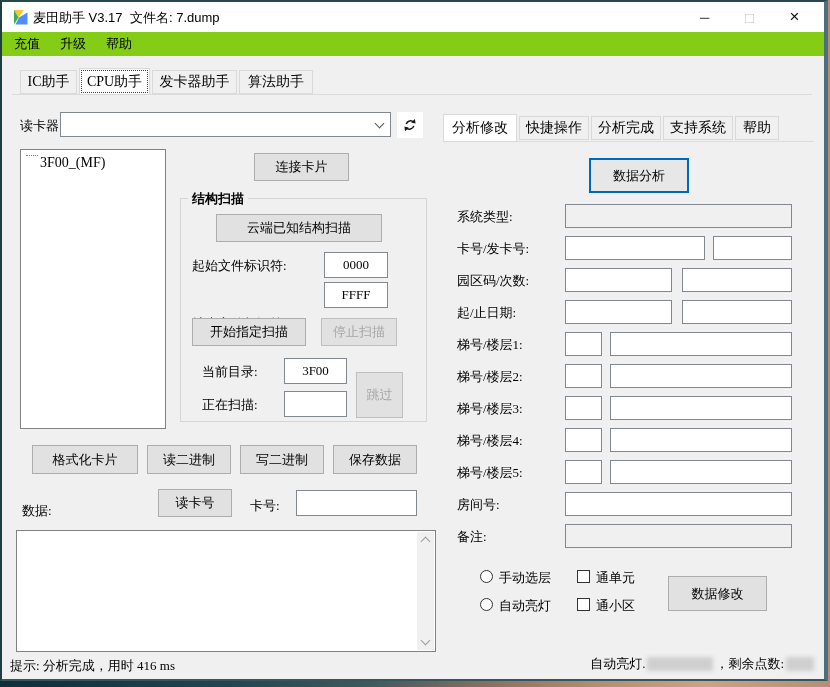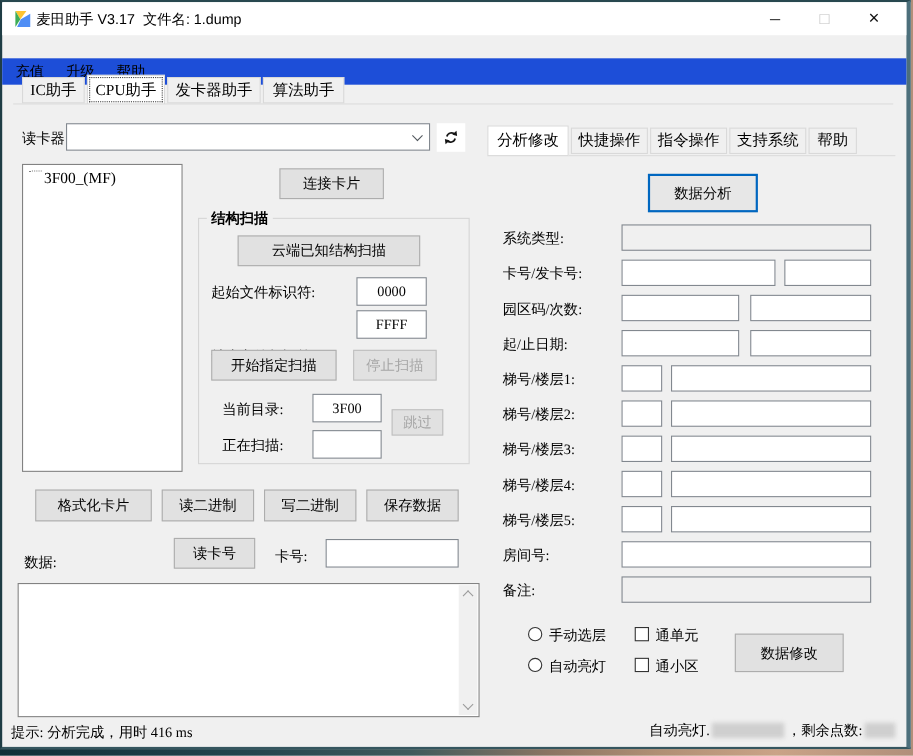--- a/index.html
+++ b/index.html
@@ -13,22 +13,22 @@
     background:#f0f0f0;
     border-style:solid;border-color:#28484f #4c6f7b #35565f #1f3d45;border-width:2px 4px 2px 2px;
   }
   .titlebar{position:absolute;left:0;top:0;width:100%;height:30px;background:#ffffff;
     font-family:"Liberation Sans", sans-serif;font-size:13px;color:#000;}
   .app-icon{position:absolute;left:10px;top:7px;width:17px;height:17px;}
   .title-text{position:absolute;left:31px;top:7px;}
   .file-text{position:absolute;left:128px;top:7px;}
   .win-btn{position:absolute;top:0;width:45px;height:30px;display:flex;align-items:center;justify-content:center;
     font-family:"Liberation Sans", sans-serif;font-size:13px;background:transparent;border:none;cursor:pointer;}
-  .menubar{position:absolute;left:0;top:30px;width:100%;height:24px;background:#1d4ed8;
-    font-family:"Liberation Sans", sans-serif;font-size:13px;display:flex;align-items:center;padding-left:2px;box-sizing:border-box;margin-top:21px;}
+  .menubar{position:absolute;left:0;top:30px;width:100%;height:24px;background:#84cc16;
+    font-family:"Liberation Sans", sans-serif;font-size:13px;display:flex;align-items:center;padding-left:2px;box-sizing:border-box;}
   .menu-item{padding:0 10px;height:100%;display:flex;align-items:center;cursor:default;}
 
   .tab{position:absolute;box-sizing:border-box;background:#f0f0f0;border:1px solid #d9d9d9;
     display:flex;align-items:center;justify-content:center;font-size:14px;color:#000;cursor:pointer;}
   .tab.active{background:#ffffff;z-index:3;outline:1px dotted #404040;outline-offset:-3px;}
   .tabline{position:absolute;height:1px;background:#dcdcdc;z-index:1;}
 
   .lbl{position:absolute;font-size:13px;color:#000;white-space:nowrap;}
   .btn{position:absolute;box-sizing:border-box;background:#e1e1e1;border:1px solid #adadad;
     font-family:"Liberation Serif", serif;font-size:13px;color:#000;display:flex;align-items:center;justify-content:center;cursor:pointer;white-space:nowrap;}
@@ -67,21 +67,21 @@
 
 <div class="window">
 
   <div class="titlebar">
     <svg class="app-icon" viewBox="0 0 17 17">
       <polygon points="2,1 12,1 6.5,8.5" fill="#fdc431"></polygon>
       <polygon points="2,1 6.5,8.5 2,15.5" fill="#3eac57"></polygon>
       <polygon points="7,8.5 15.5,3.5 15.5,15.5 3.5,15.5" fill="#4f8ef5"></polygon>
     </svg>
     <span class="title-text">麦田助手 V3.17</span>
-    <span class="file-text">文件名: 1.dump</span>
+    <span class="file-text">文件名: 7.dump</span>
     <button class="win-btn" style="right:97px;color:#222;">─</button>
     <button class="win-btn" style="right:52px;color:#c2c2c2;font-size:15px;">□</button>
     <button class="win-btn" style="right:7px;color:#111;font-size:17px;">×</button>
   </div>
 
   <div class="menubar">
     <span class="menu-item">充值</span>
     <span class="menu-item">升级</span>
     <span class="menu-item">帮助</span>
   </div>
@@ -120,21 +120,21 @@
   </div>
   <button class="btn" style="left:214px;top:212px;width:166px;height:28px;">云端已知结构扫描</button>
   <span class="lbl" style="left:190px;top:255px;">起始文件标识符:</span>
   <input class="tbx center" style="left: 322px; top: 250px; width: 64px; height: 26px;" value="0000">
   <span class="lbl" style="left:190px;top:285px;margin-top:28px;">结束文件标识符:</span>
   <input class="tbx center" style="left: 322px; top: 280px; width: 64px; height: 26px;" value="FFFF">
   <button class="btn" style="left:190px;top:316px;width:114px;height:28px;">开始指定扫描</button>
   <button class="btn disabled" style="left:319px;top:316px;width:76px;height:28px;">停止扫描</button>
   <span class="lbl" style="left:200px;top:361px;">当前目录:</span>
   <input class="tbx center" style="left: 282px; top: 356px; width: 63px; height: 26px;" value="3F00">
-  <button class="btn disabled" style="left:354px;top:370px;width:47px;height:24px;">跳过</button>
+  <button class="btn disabled" style="left:354px;top:370px;width:47px;height:46px;">跳过</button>
   <span class="lbl" style="left:200px;top:394px;">正在扫描:</span>
   <input class="tbx" style="left: 282px; top: 389px; width: 63px; height: 26px;" value="">
 
   <button class="btn" style="left:30px;top:443px;width:106px;height:29px;">格式化卡片</button>
   <button class="btn" style="left:145px;top:443px;width:84px;height:29px;">读二进制</button>
   <button class="btn" style="left:238px;top:443px;width:84px;height:29px;">写二进制</button>
   <button class="btn" style="left:331px;top:443px;width:84px;height:29px;">保存数据</button>
 
   <span class="lbl" style="left:20px;top:500px;">数据:</span>
   <button class="btn" style="left:156px;top:487px;width:74px;height:28px;">读卡号</button>
@@ -147,21 +147,21 @@
       <span class="arr up"></span>
       <span class="arr down"></span>
     </div>
   </div>
 
   <span class="lbl" style="left:8px;top:655px;">提示: 分析完成，用时 416 ms</span>
 
   <div class="tabline" style="left:441px;top:139px;width:371px;"></div>
   <div class="tab active" style="left:441px;top:112px;width:74px;height:28px;outline:none;">分析修改</div>
   <div class="tab" style="left:517px;top:114px;width:70px;height:24px;">快捷操作</div>
-  <div class="tab" style="left:589px;top:114px;width:70px;height:24px;">指令操作</div>
+  <div class="tab" style="left:589px;top:114px;width:70px;height:24px;">分析完成</div>
   <div class="tab" style="left:661px;top:114px;width:70px;height:24px;">支持系统</div>
   <div class="tab" style="left:733px;top:114px;width:44px;height:24px;">帮助</div>
 
   <button class="btn focus-blue" style="left:587px;top:156px;width:100px;height:35px;">数据分析</button>
 
   <span class="lbl" style="left:455px;top:206px;">系统类型:</span>
   <input class="tbx ro" style="left: 563px; top: 202px; width: 227px; height: 24px;" value="">
 
   <span class="lbl" style="left:455px;top:238px;">卡号/发卡号:</span>
   <input class="tbx" style="left: 563px; top: 234px; width: 140px; height: 24px;" value="">

